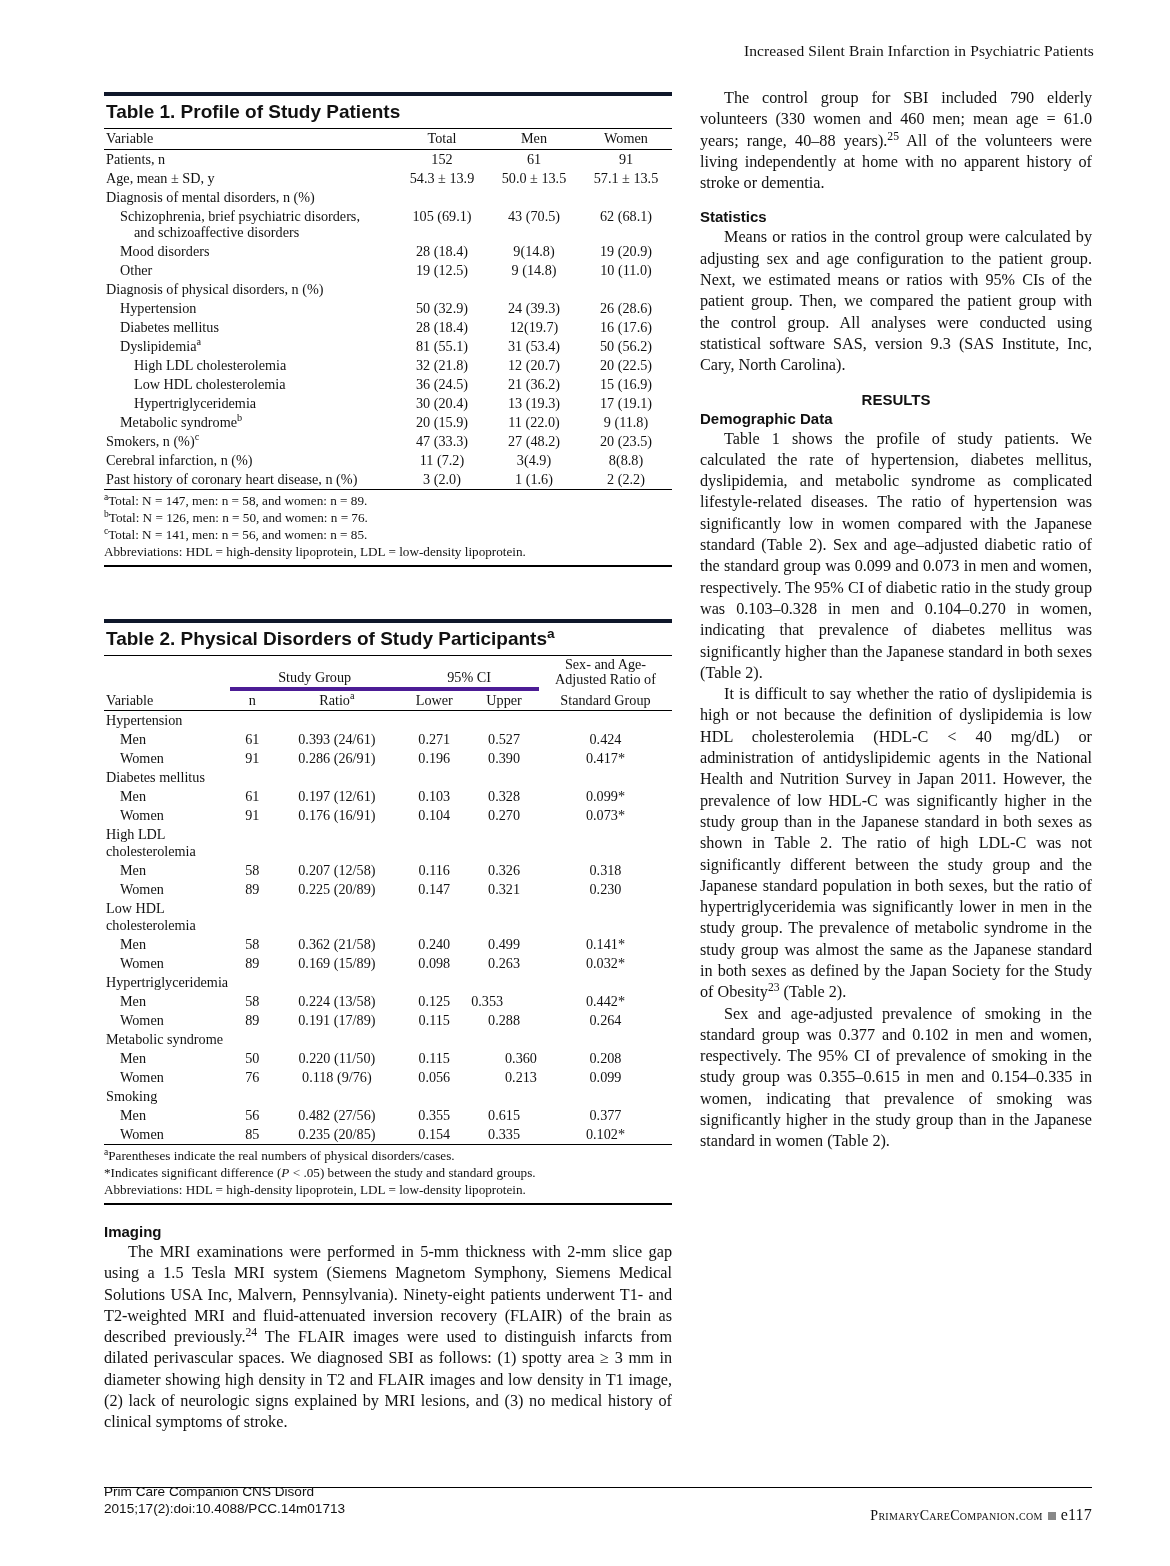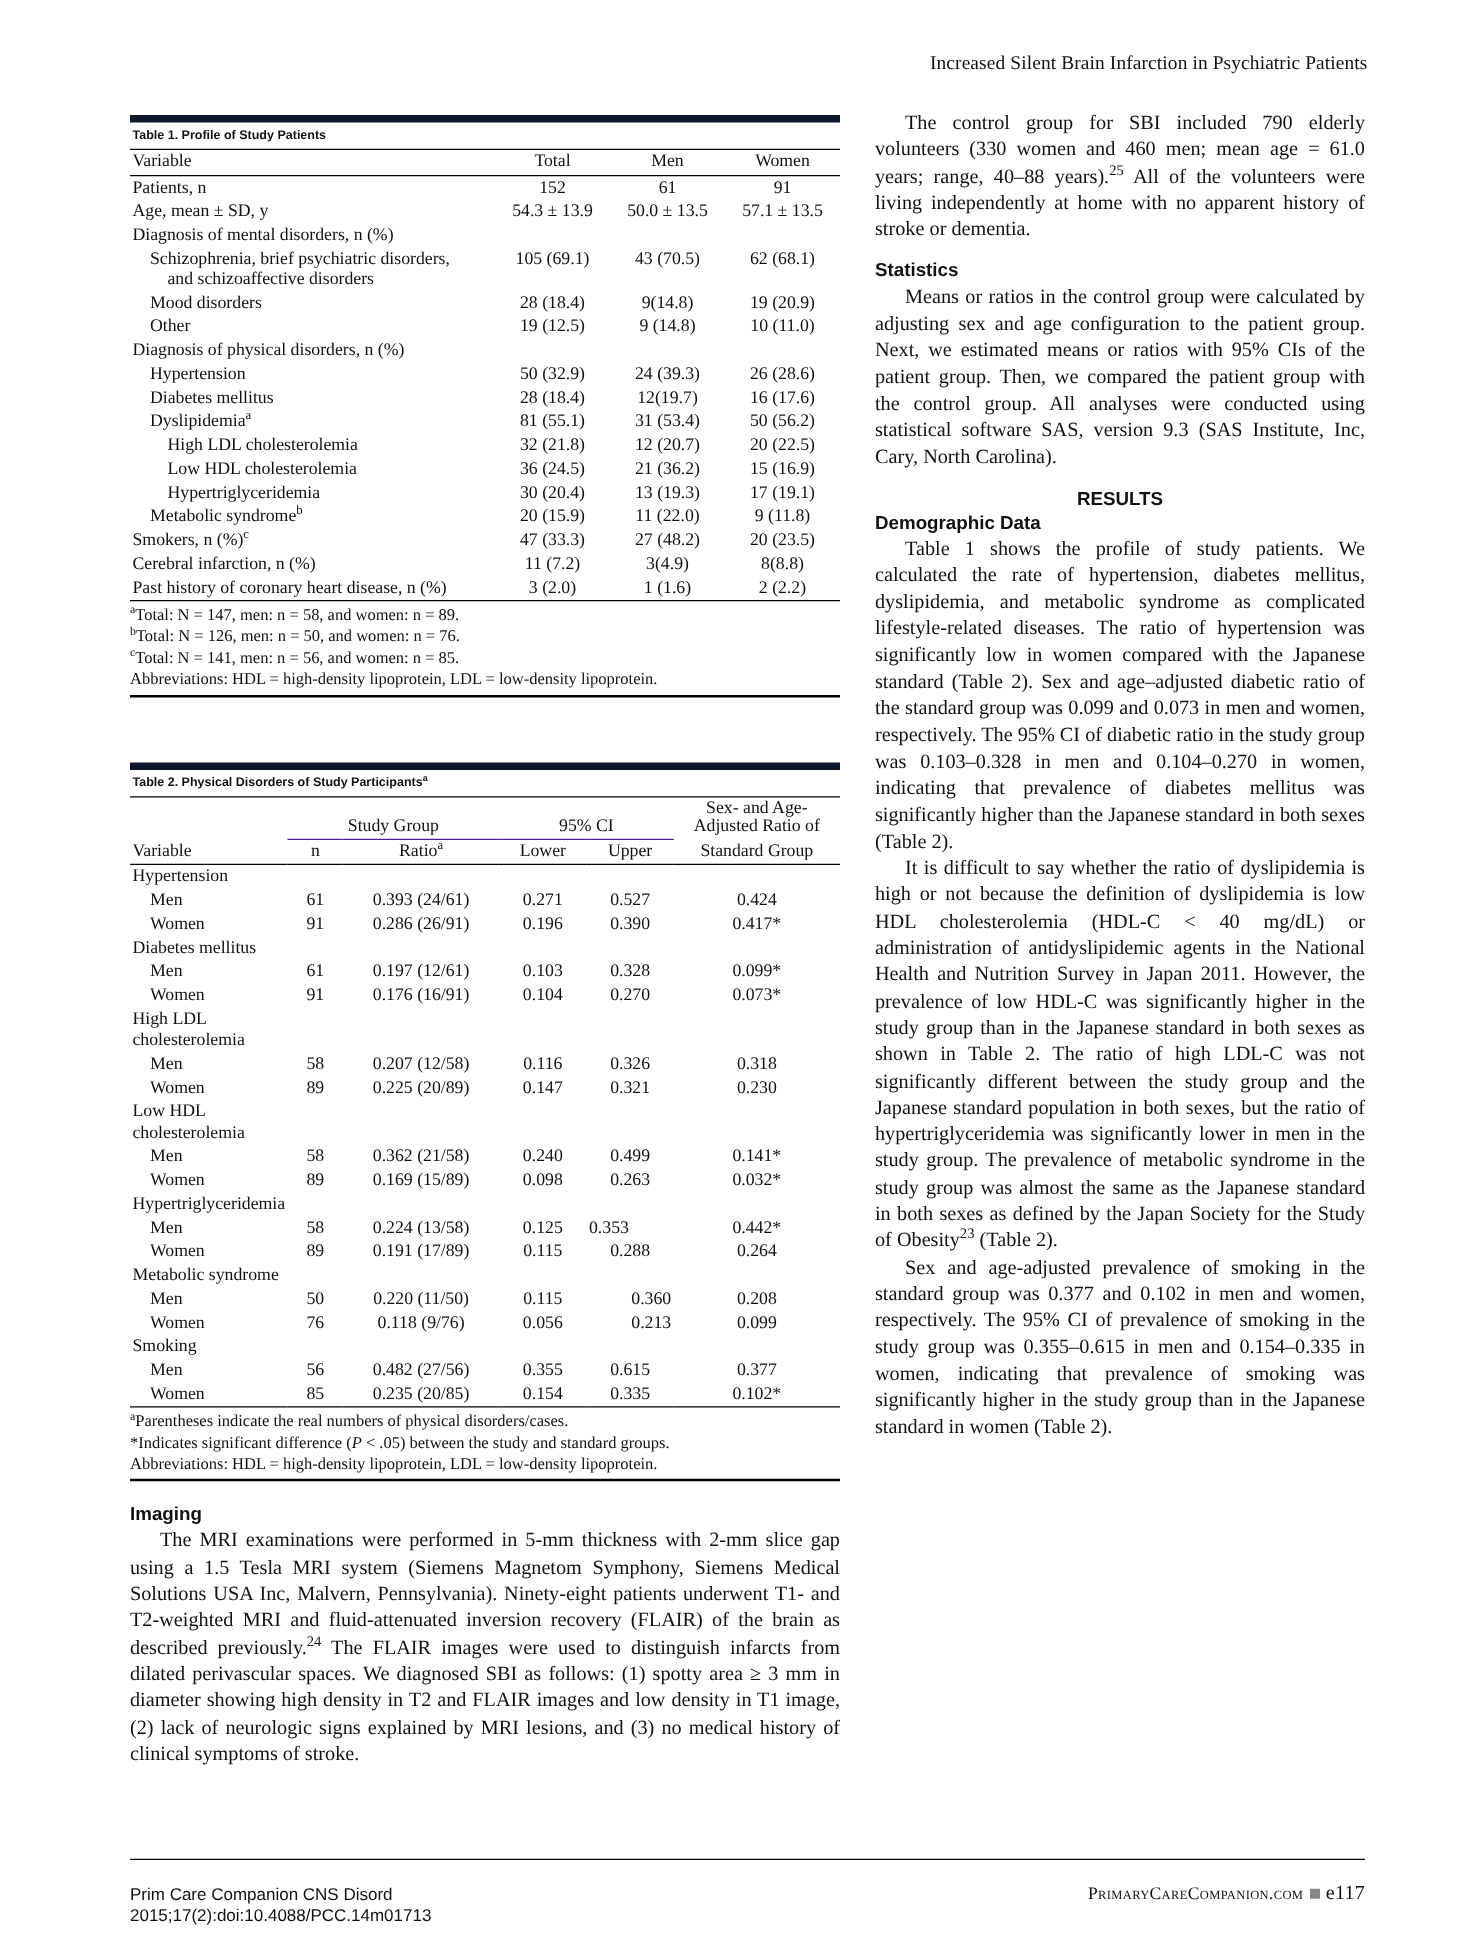--- a/index.html
+++ b/index.html
@@ -20,23 +20,23 @@
   }
 
   
   .col-left { position:absolute; left:104px; top:92px; width:568px; }
   .col-right { position:absolute; left:700px; top:88px; width:392px; }
 
   
   .tbl-wrap { margin-bottom:8px; }
   .tbl-title {
     font-family:"Liberation Sans", sans-serif;
-    font-weight:bold; font-size:10px;
+    font-weight:bold; font-size:19px;
     padding:5px 2px 5px 2px;
-    border-top:6px solid #0f172a;
+    border-top:4px solid #0f172a;
     border-bottom:1px solid #000;
   }
   table.data { width:100%; border-collapse:collapse; font-size:14.2px; }
   table.data td, table.data th { padding:1px 2px; vertical-align:bottom; }
   table.data thead th {
     font-weight:normal; text-align:center; border-bottom:1px solid #000;
     padding-bottom:2px;
   }
   table.data thead th.left { text-align:left; }
   .num { text-align:center; width:88px; }
@@ -44,21 +44,21 @@
   .indent2 { padding-left:30px !important; }
   .tbl-foot {
     font-size:13.2px; line-height:1.28; padding-top:3px;
     border-bottom:2px solid #000; padding-bottom:4px;
   }
   .tbl-foot div { margin:0; }
   sup { font-size:0.72em; vertical-align:super; line-height:0; }
 
   
   .grp { text-align:center; font-weight:normal; }
-  .grp-rule { border-bottom:1px solid #4c1d95; }
+  .grp-rule { border-bottom:4px solid #4c1d95; }
   .hdr-sub td { text-align:center; border-bottom:1px solid #000; padding-bottom:2px; }
   .hdr-sub td.left { text-align:left; }
 
   
   h2.sec {
     font-family:"Liberation Sans", sans-serif;
     font-weight:bold; font-size:15px;
     margin:14px 0 2px 0;
   }
   h2.sec.center { text-align:center; }
@@ -66,21 +66,21 @@
     margin:0; font-size:16.2px; line-height:1.315;
     text-align:justify; text-indent:24px;
     font-family:"Liberation Serif", serif;
   }
   p.body + p.body { margin-top:0; }
 
   .imaging-block { margin-top:18px; }
 
   
   .footer-left {
-    position:absolute; left:104px; bottom:24px;
+    position:absolute; left:104px; bottom:48px;
     font-family:"Liberation Sans", sans-serif;
     font-size:13.6px; line-height:1.3;
   }
   .footer-right {
     position:absolute; right:78px; bottom:42px;
     font-family:"Liberation Serif", serif;
     font-size:14px; letter-spacing:0.2px;
   }
   .sc { font-variant:small-caps; letter-spacing:0.3px; }
   .sq { display:inline-block; width:8px; height:8px; background:#888; margin:0 5px 1px 5px; vertical-align:middle;}

